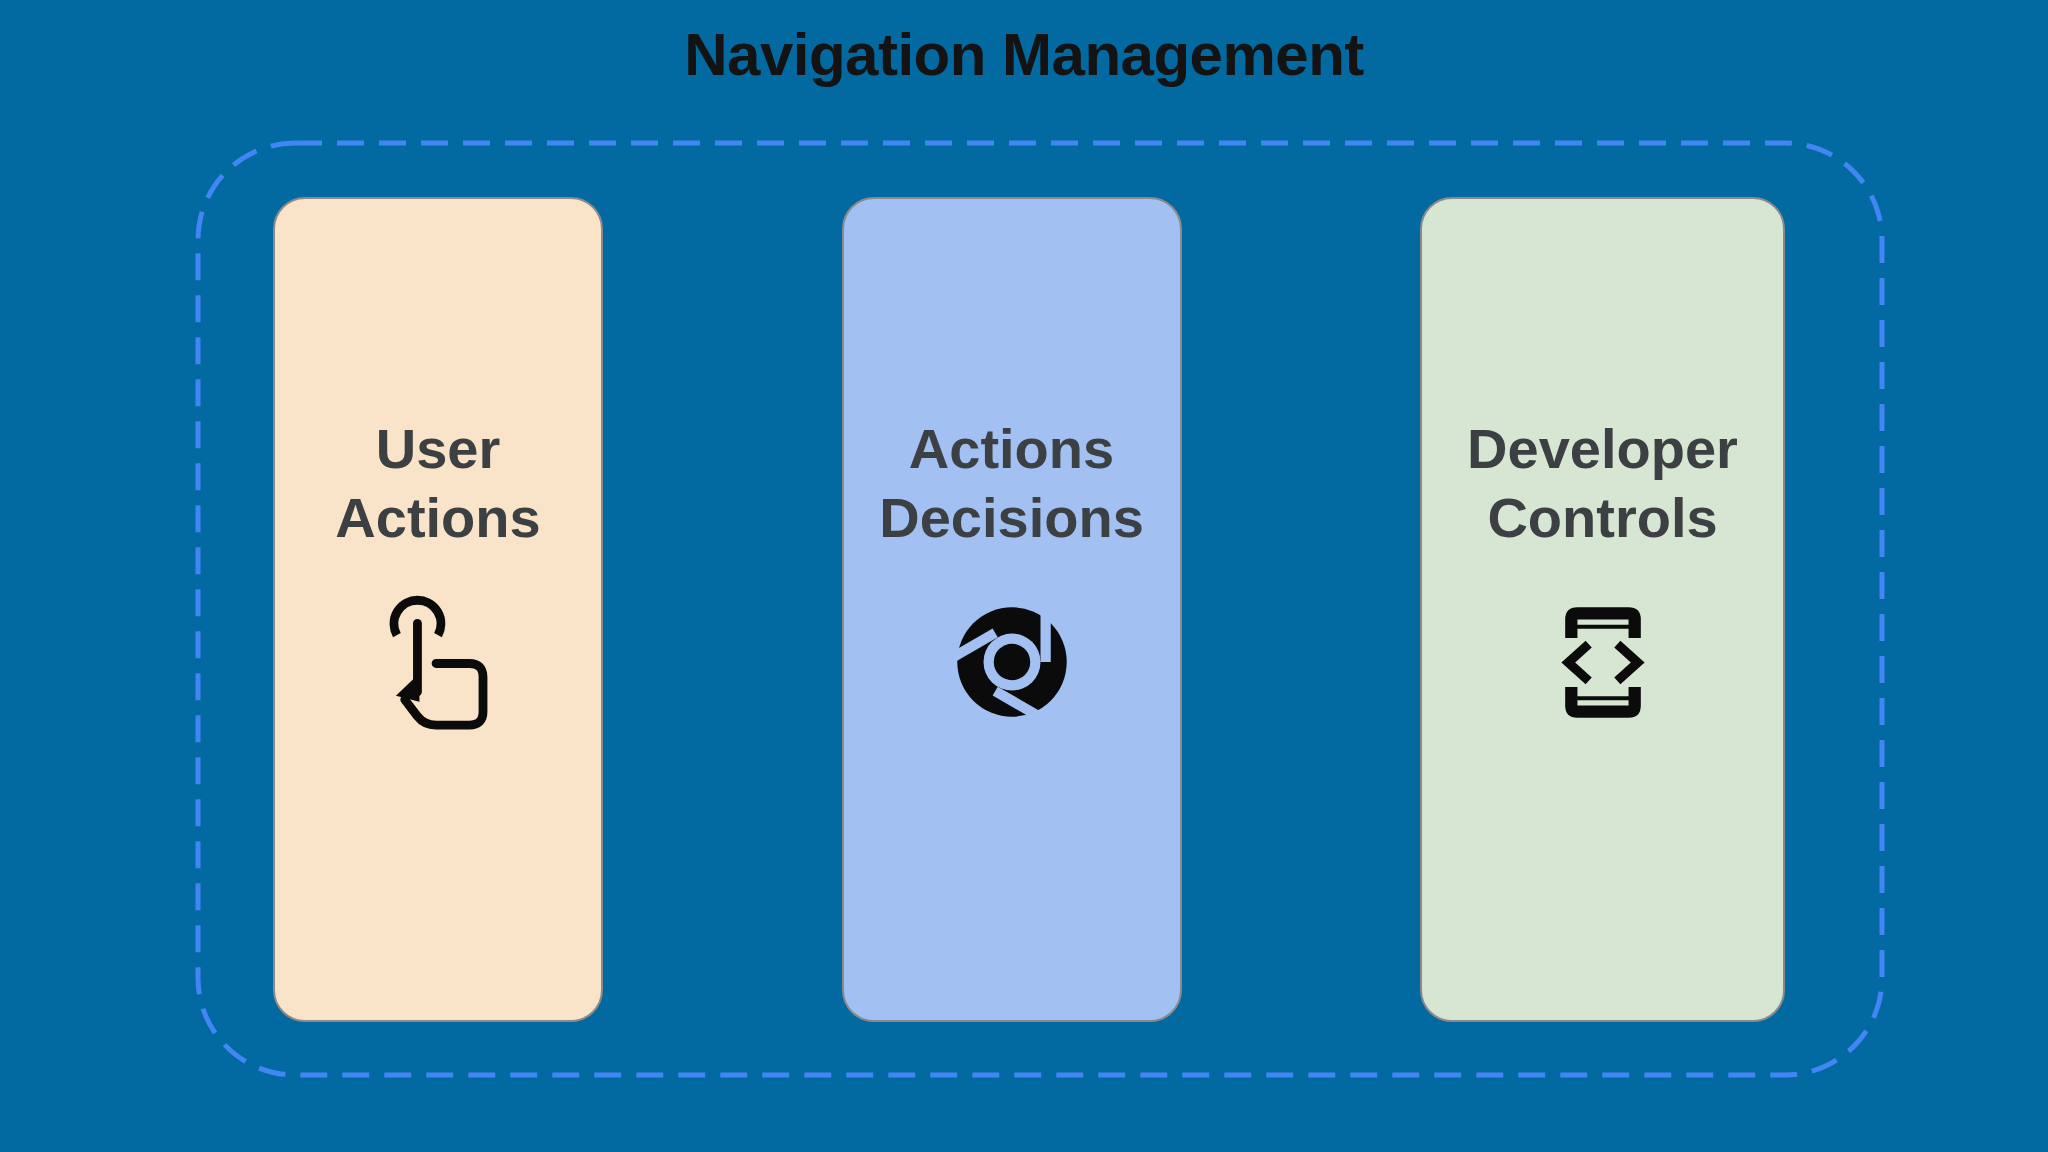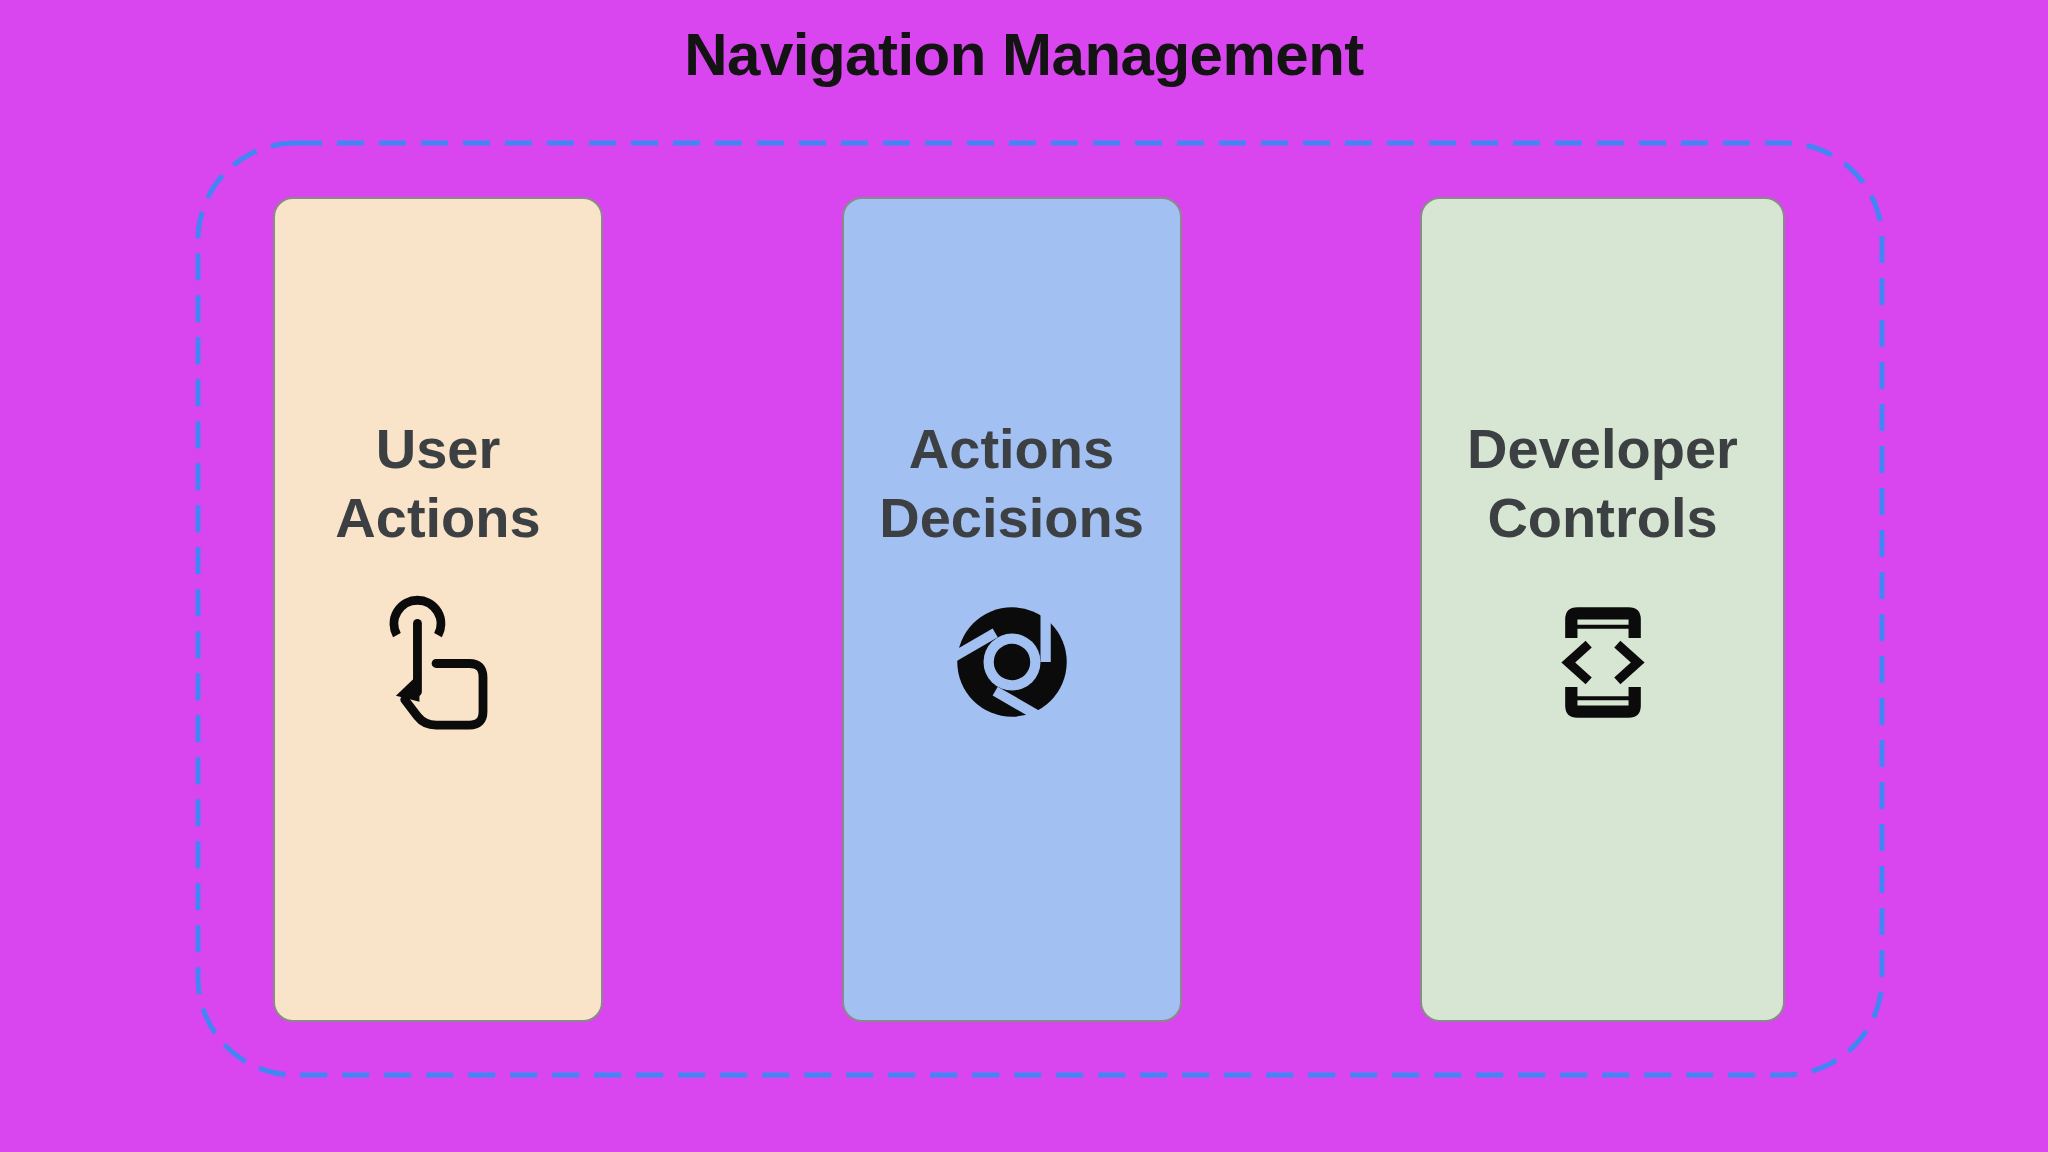--- a/index.html
+++ b/index.html
@@ -5,21 +5,21 @@
   :root{
     --boundary-border:#4285F4;
     --card-text:#3C4043;
     --title-text:#131313;
     --icon:#0B0B0B;
     --card-border:#8A8A8A;
   }
   *{margin:0;padding:0;box-sizing:border-box;}
   html,body{width:2048px;height:1152px;background:#ffffff;overflow:hidden;}
   body{font-family:"Liberation Sans", sans-serif;}
-  .stage{position:relative;width:2048px;height:1152px;background:#d946ef;}
+  .stage{position:relative;width:2048px;height:1152px;background:#0369a1;}
   .title{
     position:absolute;top:20px;left:0;width:100%;
     text-align:center;
     font-size:60px;font-weight:700;letter-spacing:-0.5px;
     color:var(--title-text,#131313);
   }
   .boundary{
     position:absolute;left:195px;top:140px;width:1690px;height:938px;
   }
   .boundary-svg{position:absolute;left:0;top:0;width:100%;height:100%;}
@@ -30,21 +30,21 @@
     stroke-dasharray:27 15;
   }
   .cards{
     position:absolute;left:0;top:0;width:100%;height:100%;
     display:flex;justify-content:space-between;align-items:flex-start;
     padding:57px 100px 0 78px;
   }
   .card{
     height:825px;
     border:2px solid var(--card-border,#8A8A8A);
-    border-radius:20px;
+    border-radius:32px;
     display:flex;flex-direction:column;align-items:center;
     padding-top:215px;
   }
   .card--1{width:330px;}
   .card--2{width:340px;}
   .card--3{width:365px;}
   .card-label{
     font-size:56px;line-height:69px;font-weight:700;
     color:var(--card-text,#3C4043);
     text-align:center;white-space:pre-line;

